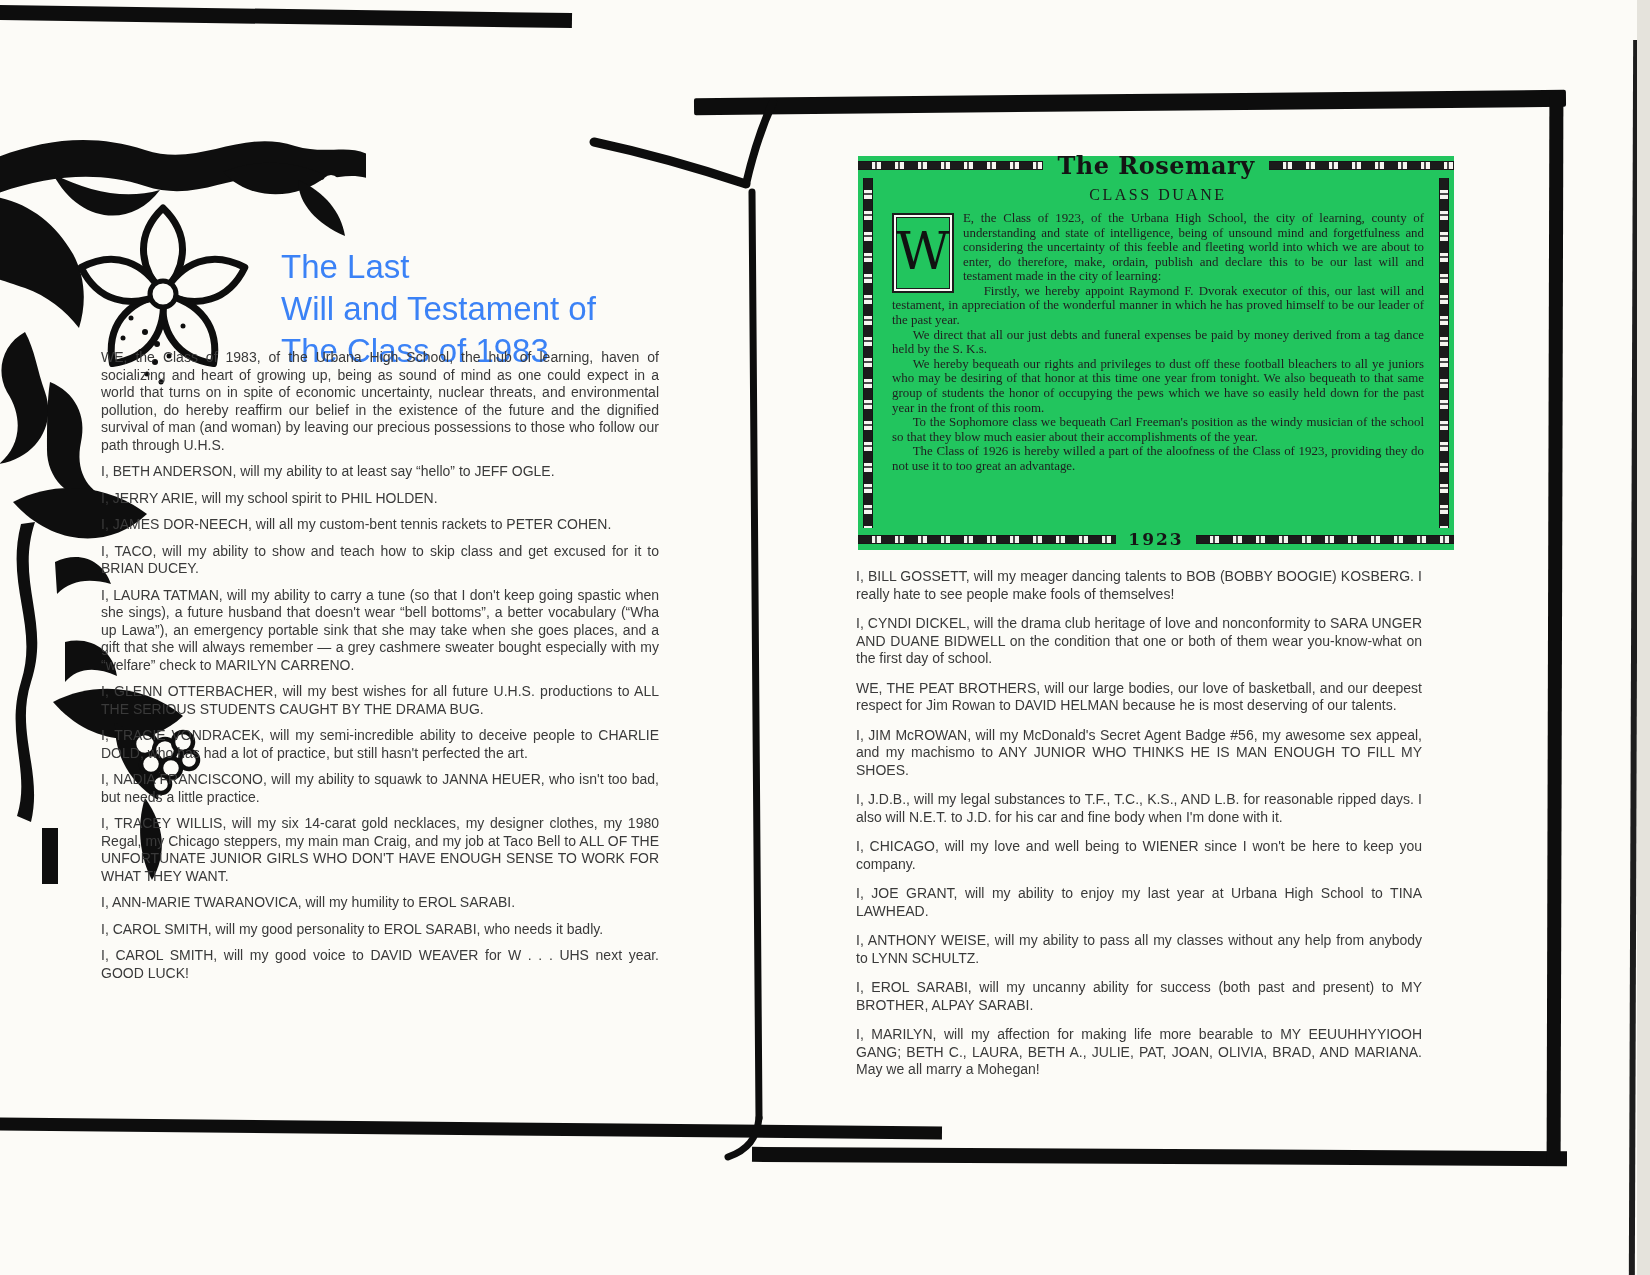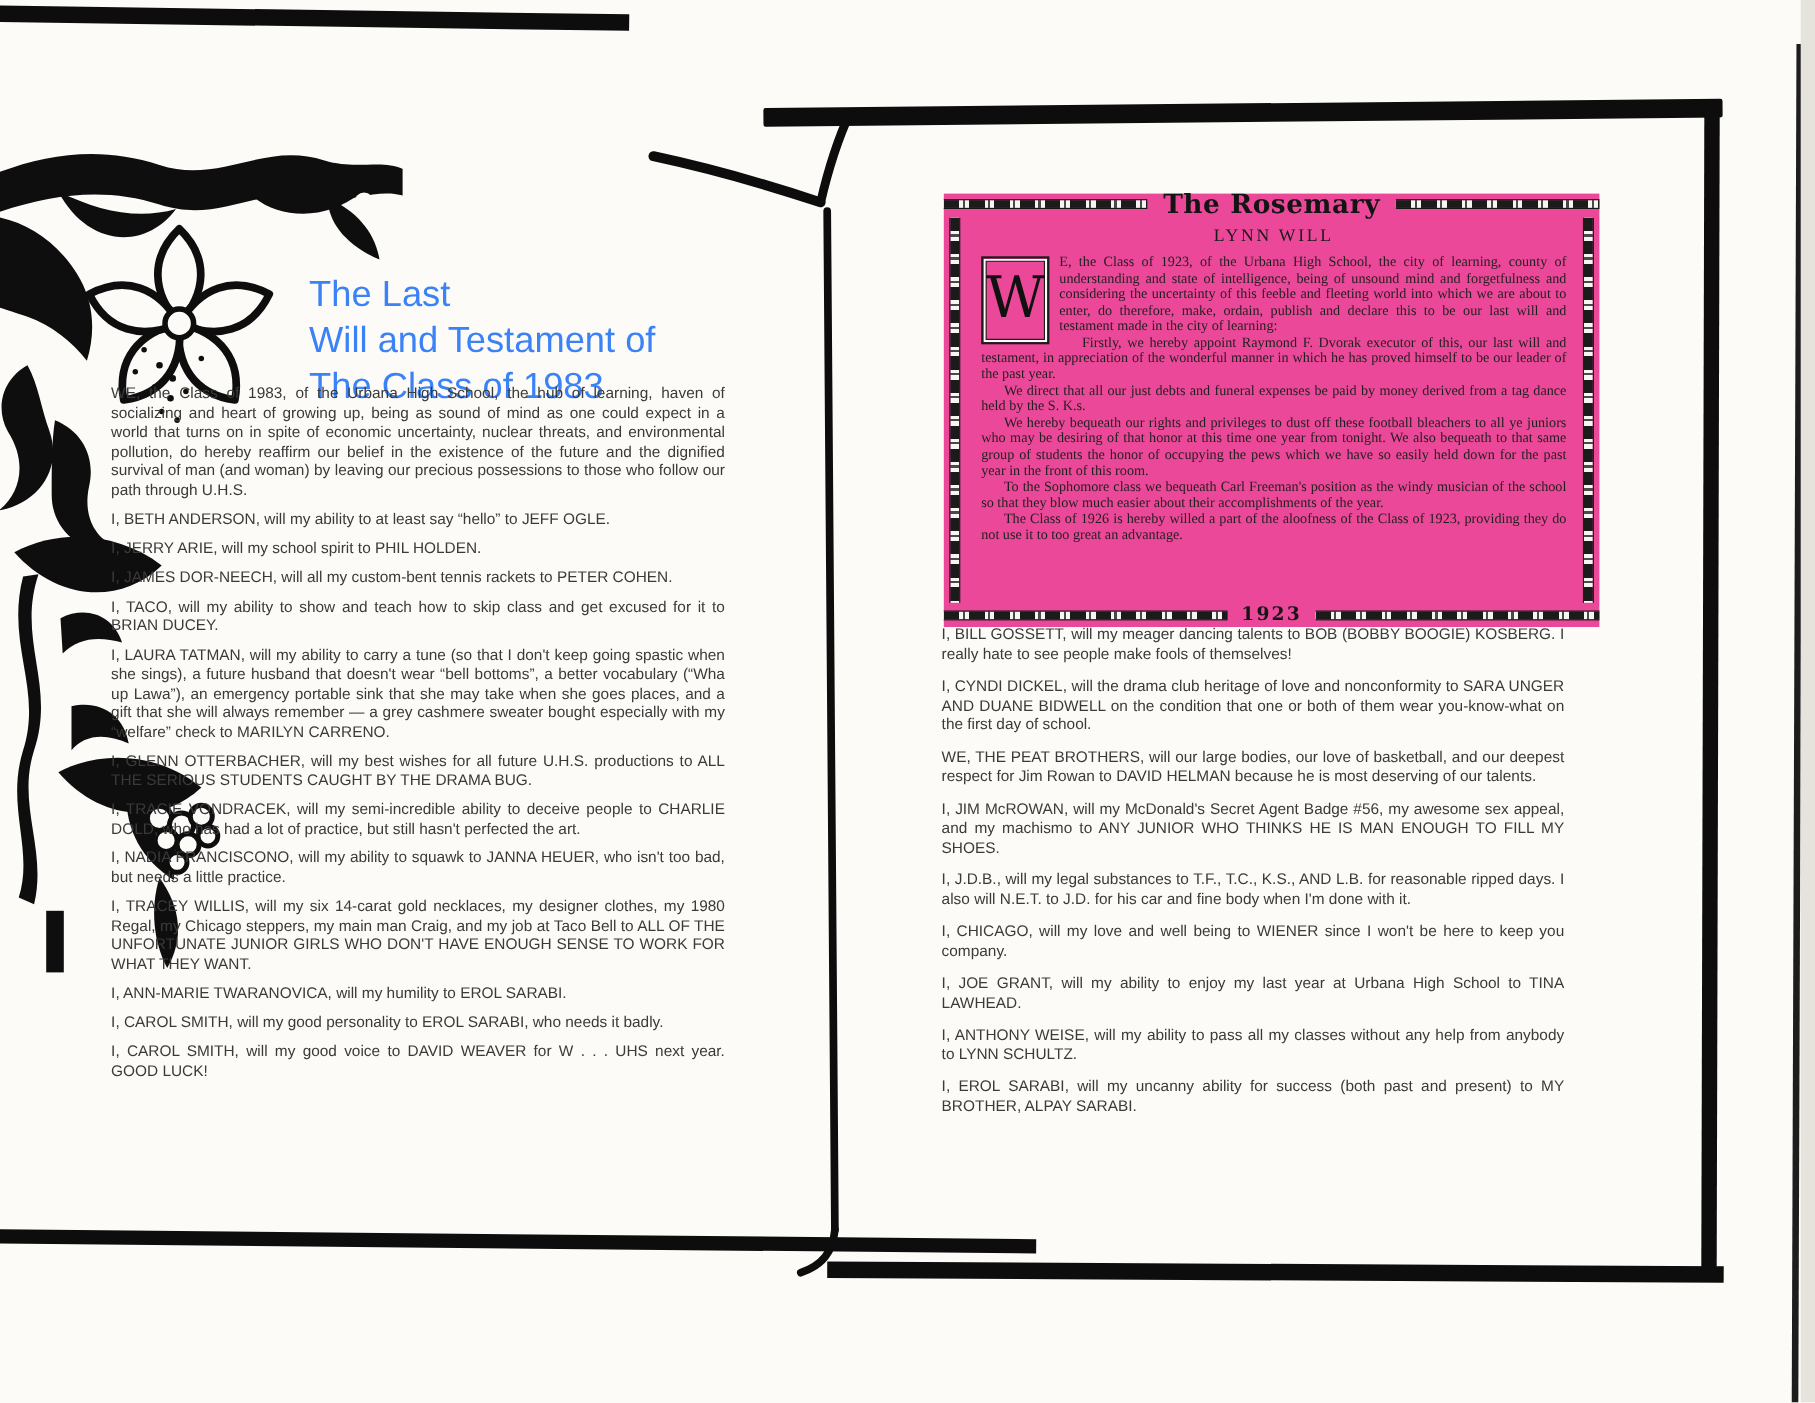--- a/index.html
+++ b/index.html
@@ -24,21 +24,21 @@
 
   
   .title{position:absolute;left:281px;top:246px;width:420px;}
   .title-line{font-size:33px;line-height:1.27;color:#3b82f6;}
   .left-col{position:absolute;left:101px;top:349px;width:558px;}
   .will-item{font-size:14px;line-height:1.25;text-align:justify;margin:0 0 9px 0;color:#3a3a3a;}
   .right-col{position:absolute;left:856px;top:568px;width:566px;}
   .right-col .will-item{margin-bottom:12px;}
 
   
-  .rosemary{position:absolute;left:858px;top:176px;width:596px;height:394px;background:#ec4899;}
+  .rosemary{position:absolute;left:858px;top:156px;width:596px;height:394px;background:#22c55e;}
   .ros-top,.ros-bottom{position:absolute;left:0;right:0;display:flex;align-items:center;height:26px;}
   .ros-top{top:-4px;}
   .ros-bottom{bottom:-2px;}
   .ros-rule{flex:1;height:7px;border-top:1px solid #161616;border-bottom:1px solid #161616;
             background:repeating-linear-gradient(90deg,#1b1b1b 0 14px,#f6f5f0 14px 17px,#4a4a4a 17px 19px,#f6f5f0 19px 23px);}
   .ros-header{font-family:"DejaVu Serif",serif;font-weight:bold;font-size:24px;color:#141414;
               margin:0 14px;letter-spacing:0.5px;}
   .ros-year{font-family:"DejaVu Serif",serif;font-weight:bold;font-size:17px;color:#161616;margin:12px 12px;letter-spacing:2px;}
   .ros-side{position:absolute;top:22px;bottom:22px;width:8px;border-left:1px solid #141414;border-right:1px solid #141414;
             background:repeating-linear-gradient(180deg,#1b1b1b 0 12px,#f6f5f0 12px 15px,#4a4a4a 15px 17px,#f6f5f0 17px 21px);}
@@ -152,21 +152,21 @@
 
   <div class="rosemary">
     <div class="ros-top">
       <div class="ros-rule"></div>
       <div class="ros-header">The Rosemary</div>
       <div class="ros-rule"></div>
     </div>
     <div class="ros-side l"></div>
     <div class="ros-side r"></div>
     <div class="ros-content">
-      <div class="ros-title">LYNN WILL</div>
+      <div class="ros-title">CLASS DUANE</div>
       <p class="ros-p">
         <span class="dropcap">W</span><span>E, the Class of 1923, of the Urbana High School, the city of learning, county of understanding and state of intelligence, being of unsound mind and forgetfulness and considering the uncertainty of this feeble and fleeting world into which we are about to enter, do therefore, make, ordain, publish and declare this to be our last will and testament made in the city of learning:</span>
       </p>
       <div>
           <p class="ros-p indent">Firstly, we hereby appoint Raymond F. Dvorak executor of this, our last will and testament, in appreciation of the wonderful manner in which he has proved himself to be our leader of the past year.</p>
           <p class="ros-p indent">We direct that all our just debts and funeral expenses be paid by money derived from a tag dance held by the S. K.s.</p>
           <p class="ros-p indent">We hereby bequeath our rights and privileges to dust off these football bleachers to all ye juniors who may be desiring of that honor at this time one year from tonight. We also bequeath to that same group of students the honor of occupying the pews which we have so easily held down for the past year in the front of this room.</p>
           <p class="ros-p indent">To the Sophomore class we bequeath Carl Freeman's position as the windy musician of the school so that they blow much easier about their accomplishments of the year.</p>
           <p class="ros-p indent">The Class of 1926 is hereby willed a part of the aloofness of the Class of 1923, providing they do not use it to too great an advantage.</p>
         </div>
@@ -181,15 +181,16 @@
   <div class="right-col">
       <p class="will-item">I, BILL GOSSETT, will my meager dancing talents to BOB (BOBBY BOOGIE) KOSBERG. I really hate to see people make fools of themselves!</p>
       <p class="will-item">I, CYNDI DICKEL, will the drama club heritage of love and nonconformity to SARA UNGER AND DUANE BIDWELL on the condition that one or both of them wear you-know-what on the first day of school.</p>
       <p class="will-item">WE, THE PEAT BROTHERS, will our large bodies, our love of basketball, and our deepest respect for Jim Rowan to DAVID HELMAN because he is most deserving of our talents.</p>
       <p class="will-item">I, JIM McROWAN, will my McDonald's Secret Agent Badge #56, my awesome sex appeal, and my machismo to ANY JUNIOR WHO THINKS HE IS MAN ENOUGH TO FILL MY SHOES.</p>
       <p class="will-item">I, J.D.B., will my legal substances to T.F., T.C., K.S., AND L.B. for reasonable ripped days. I also will N.E.T. to J.D. for his car and fine body when I'm done with it.</p>
       <p class="will-item">I, CHICAGO, will my love and well being to WIENER since I won't be here to keep you company.</p>
       <p class="will-item">I, JOE GRANT, will my ability to enjoy my last year at Urbana High School to TINA LAWHEAD.</p>
       <p class="will-item">I, ANTHONY WEISE, will my ability to pass all my classes without any help from anybody to LYNN SCHULTZ.</p>
       <p class="will-item">I, EROL SARABI, will my uncanny ability for success (both past and present) to MY BROTHER, ALPAY SARABI.</p>
+      <p class="will-item">I, MARILYN, will my affection for making life more bearable to MY EEUUHHYYIOOH GANG; BETH C., LAURA, BETH A., JULIE, PAT, JOAN, OLIVIA, BRAD, AND MARIANA. May we all marry a Mohegan!</p>
     </div>
 
 </div>
 
 </body></html>

